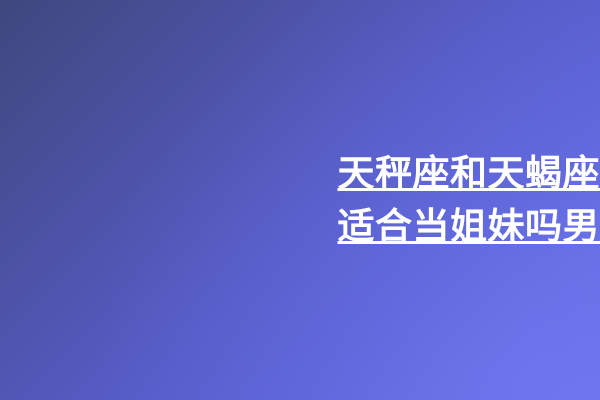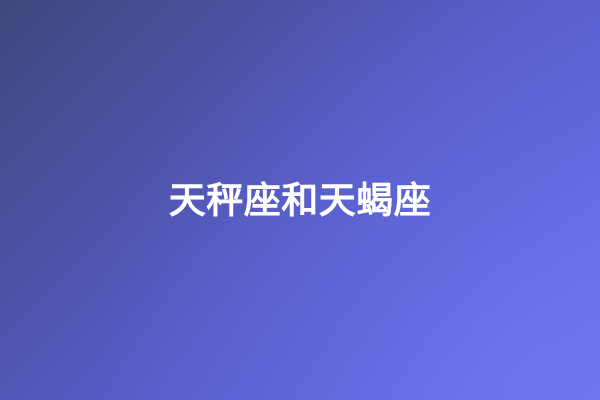--- a/index.html
+++ b/index.html
@@ -48,37 +48,39 @@
         rgba(125, 133, 255, 0.30) 0%,
         rgba(125, 133, 255, 0.12) 38%,
         rgba(125, 133, 255, 0.00) 68%
     );
   }
 
   .cover-title {
     position: relative;
     z-index: 2;
     width: 100%;
-    text-align: center;
+    text-align: right;
     color: #ffffff;
     font-weight: 700;
     font-size: 37px;
     line-height: 53px;
     letter-spacing: 0.5px;
     white-space: nowrap;
+    text-decoration: underline;
   }
 
   .title-line {
     display: block;
   }
 </style>
 </head>
 <body>
 
 <div class="cover-card">
 
   <div class="cover-glow"></div>
 
   <h1 class="cover-title">
     <span class="title-line">天秤座和天蝎座</span>
+    <span class="title-line">适合当姐妹吗男</span>
   </h1>
 
 </div>
 
 </body></html>

